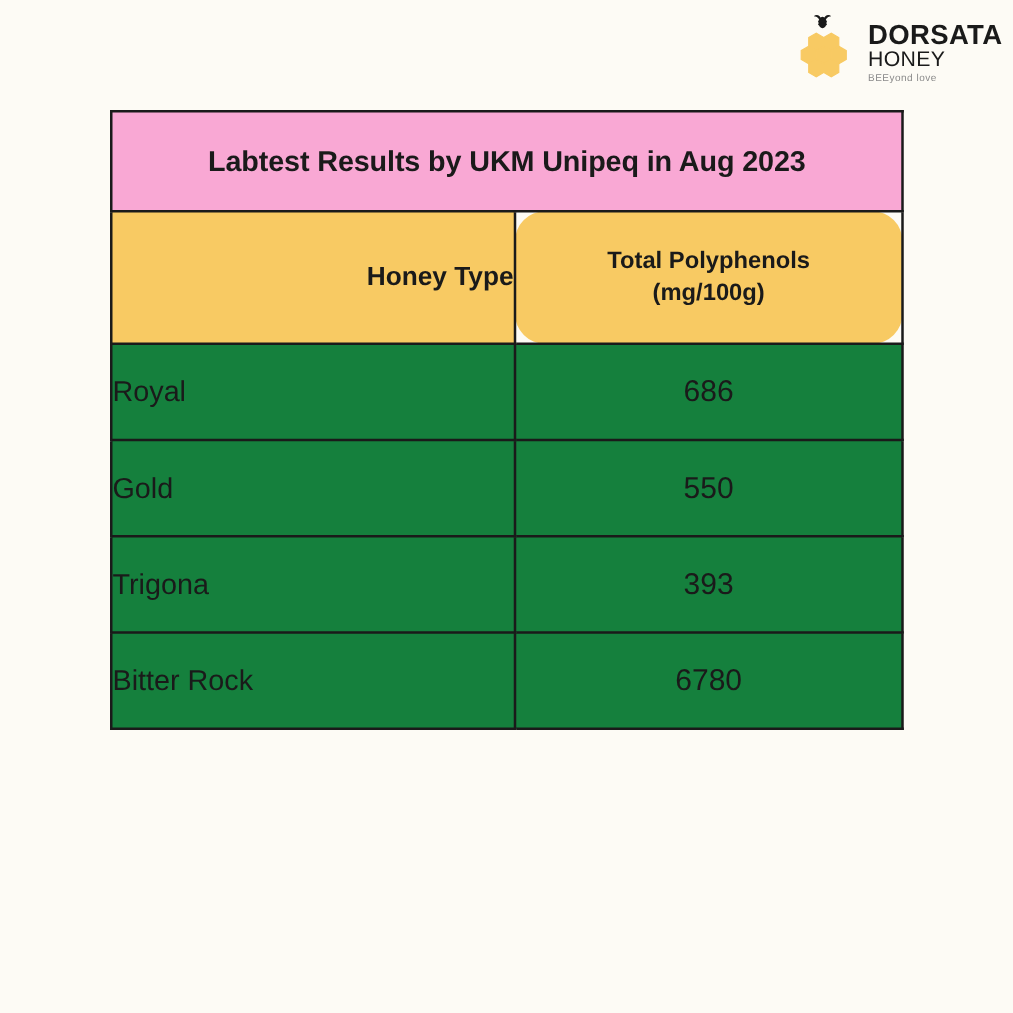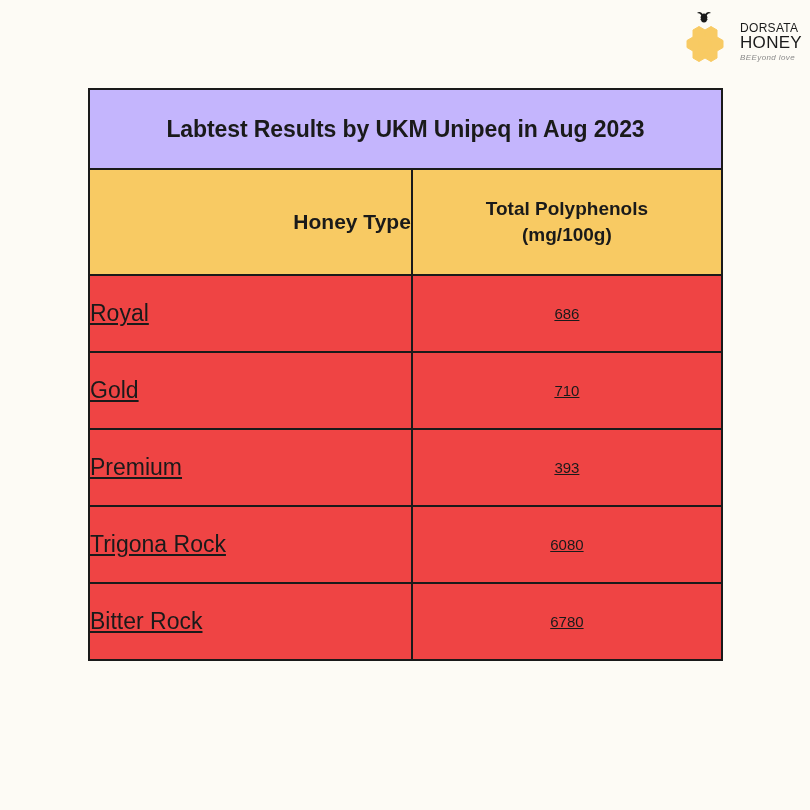--- a/index.html
+++ b/index.html
@@ -27,57 +27,56 @@
   .brand-mark {
     width: 56px;
     height: 58px;
     position: relative;
   }
   .brand-text {
     line-height: 1.0;
     padding-top: 6px;
   }
   .brand-name {
-    font-size: 12px;
-    font-weight: normal;
+    font-size: 22px;
+    font-weight: bold;
     color: #1a1a1a;
     letter-spacing: 0.3px;
   }
   .brand-name2 {
     font-size: 17px;
     font-weight: normal;
     color: #1a1a1a;
     letter-spacing: 0.3px;
   }
   .brand-tag {
     font-size: 8px;
     color: #8a8a8a;
     letter-spacing: 0.4px;
     margin-top: 3px;
-    font-style: italic;
   }
 
   
   .table-wrap {
     position: absolute;
     left: 88px;
     top: 88px;
     width: 635px;
   }
   table.labtest {
     border-collapse: collapse;
     width: 100%;
     table-layout: fixed;
   }
   table.labtest td, table.labtest th {
     border: 2px solid #1a1a1a;
     padding: 0;
   }
   .title-cell {
-    background: #c4b5fd;
+    background: #f9a8d4;
     height: 78px;
     text-align: center;
     font-size: 23px;
     font-weight: bold;
     color: #1a1a1a;
     letter-spacing: -0.1px;
   }
   .head-cell {
     background: #f8ca63;
     height: 104px;
@@ -87,36 +86,36 @@
   }
   .head-left {
     text-align: right;
     padding-left: 30px;
     font-size: 21px;
   }
   .head-right {
     text-align: center;
     font-size: 19px;
     line-height: 1.35;
+    border-radius: 24px;
   }
   .body-cell {
-    background: #ef4444;
+    background: #15803d;
     height: 75px;
     vertical-align: middle;
     color: #1a1a1a;
-    text-decoration: underline;
   }
   .cell-left {
     text-align: left;
     padding-left: 30px;
     font-size: 23px;
   }
   .cell-right {
     text-align: center;
-    font-size: 15px;
+    font-size: 24px;
   }
   .col-left { width: 51%; }
   .col-right { width: 49%; }
 </style>
 </head>
 <body>
 
 <div class="brand">
   <div class="brand-mark">
     <svg width="56" height="58" viewBox="0 0 56 58" xmlns="http://www.w3.org/2000/svg">
@@ -164,29 +163,25 @@
           <div>(mg/100g)</div>
         </th>
       </tr>
 
       <tr>
         <td class="body-cell cell-left">Royal</td>
         <td class="body-cell cell-right">686</td>
       </tr>
       <tr>
         <td class="body-cell cell-left">Gold</td>
-        <td class="body-cell cell-right">710</td>
+        <td class="body-cell cell-right">550</td>
       </tr>
       <tr>
-        <td class="body-cell cell-left">Premium</td>
+        <td class="body-cell cell-left">Trigona</td>
         <td class="body-cell cell-right">393</td>
-      </tr>
-      <tr>
-        <td class="body-cell cell-left">Trigona Rock</td>
-        <td class="body-cell cell-right">6080</td>
       </tr>
       <tr>
         <td class="body-cell cell-left">Bitter Rock</td>
         <td class="body-cell cell-right">6780</td>
       </tr>
     </tbody>
   </table>
 </div>
 
 </body></html>

